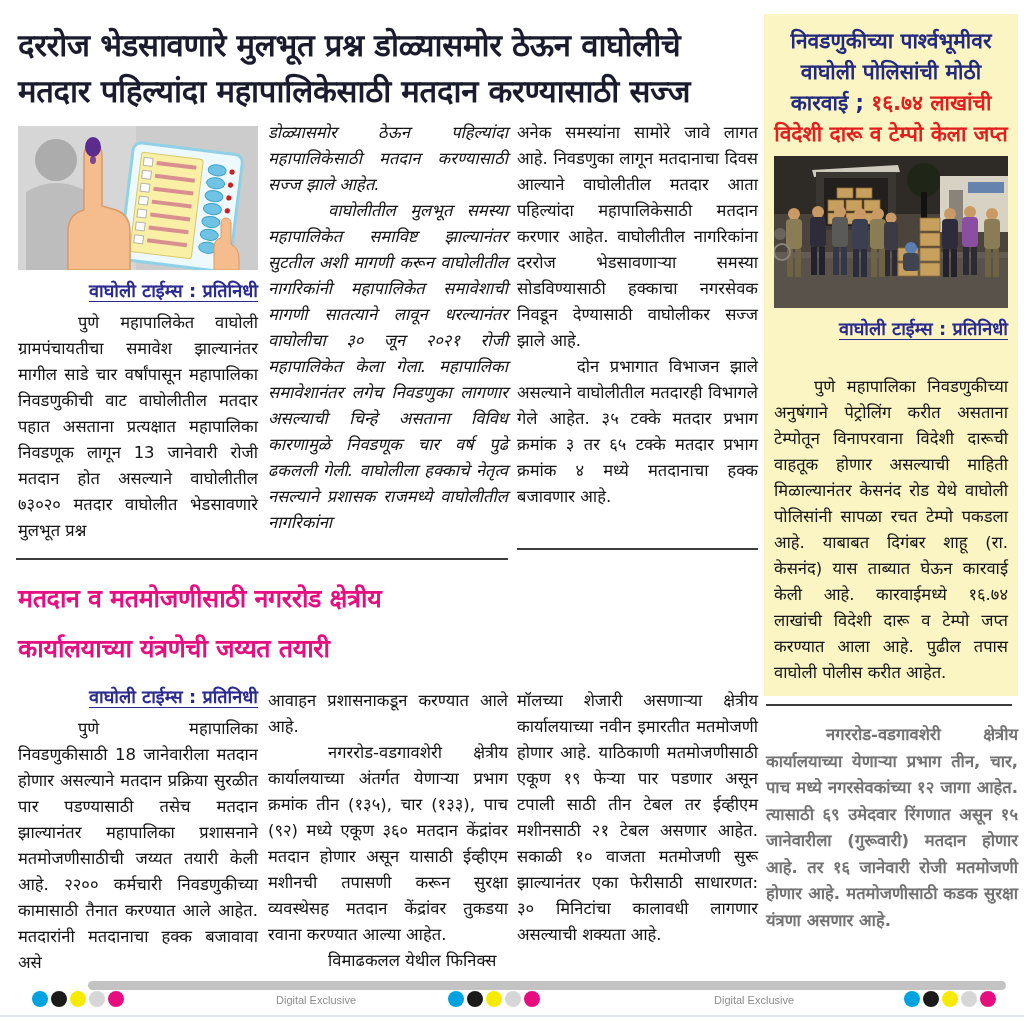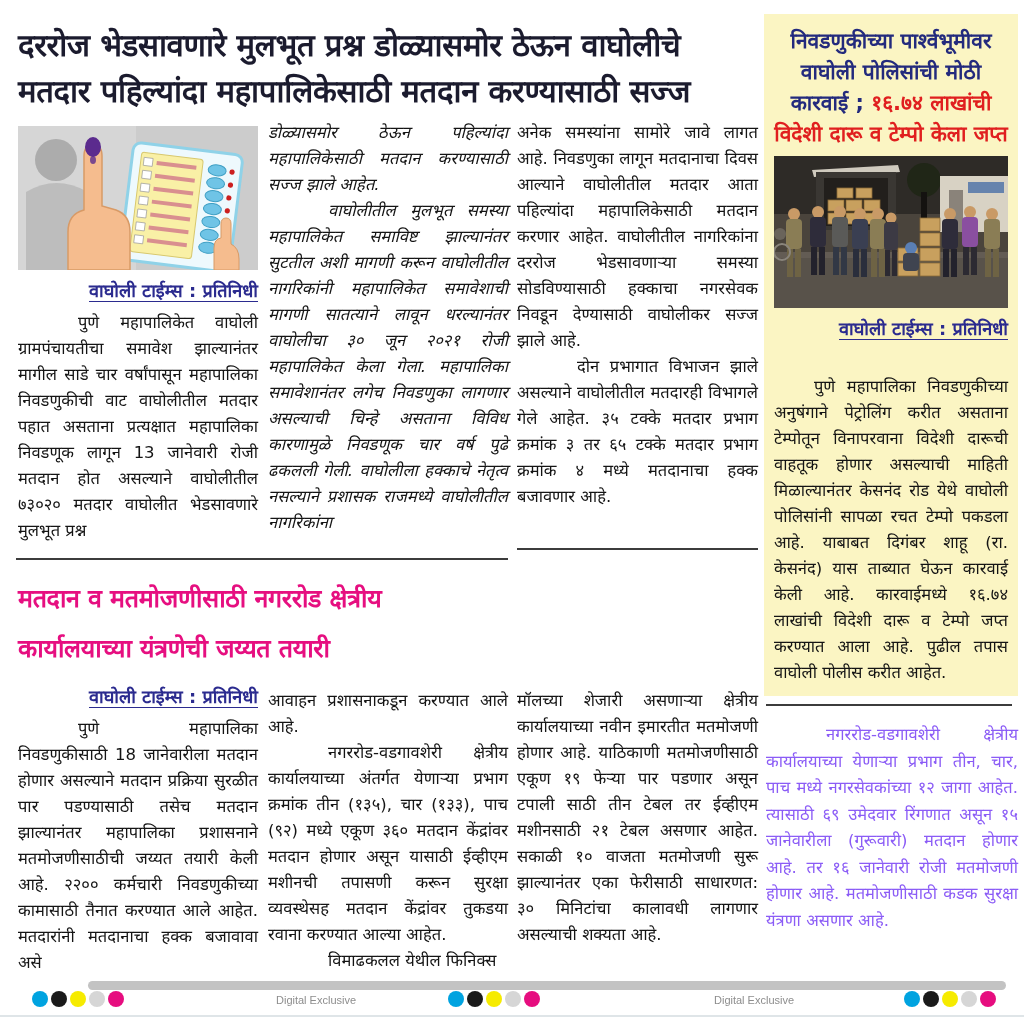--- a/index.html
+++ b/index.html
@@ -34,21 +34,21 @@
 
   
   .yellowbox { background:#fbf5c3; padding:12px 10px 10px 10px; width:254px; }
   .sb-headline { font-size:21px; font-weight:bold; text-align:center; line-height:31px; }
   .sb-navy { color:#232a7d; }
   .sb-red  { color:#e01f1f; }
   .sb-body { font-size:16.5px; line-height:26px; text-align:justify; color:#141414; margin-top:4px; }
   .sb-body p.indent { text-indent:40px;margin-top:34px; }
   .sb-photo { display:block; margin:6px auto 0 auto; }
 
-  .sb-lower { width:252px; font-size:16.5px; line-height:26.5px; text-align:justify; color:#8b5cf6; }
+  .sb-lower { width:252px; font-size:16.5px; line-height:26.5px; text-align:justify; color:#737373;font-weight:bold; }
   .sb-lower p.indent { text-indent:60px; }
 
   
   .footer-bar { background:#c3c3c3; border-radius:5px; height:9px; }
   .dots { display:flex; gap:3px; }
   .dot { width:16px; height:16px; border-radius:50%; display:inline-block; }
   .footer-label { color:#8d8d8d; font-size:11px; font-family:"Liberation Sans",sans-serif; }
   .bottom-edge { background:#dfe5e8; height:2px; }
 
   svg { display:block; }

